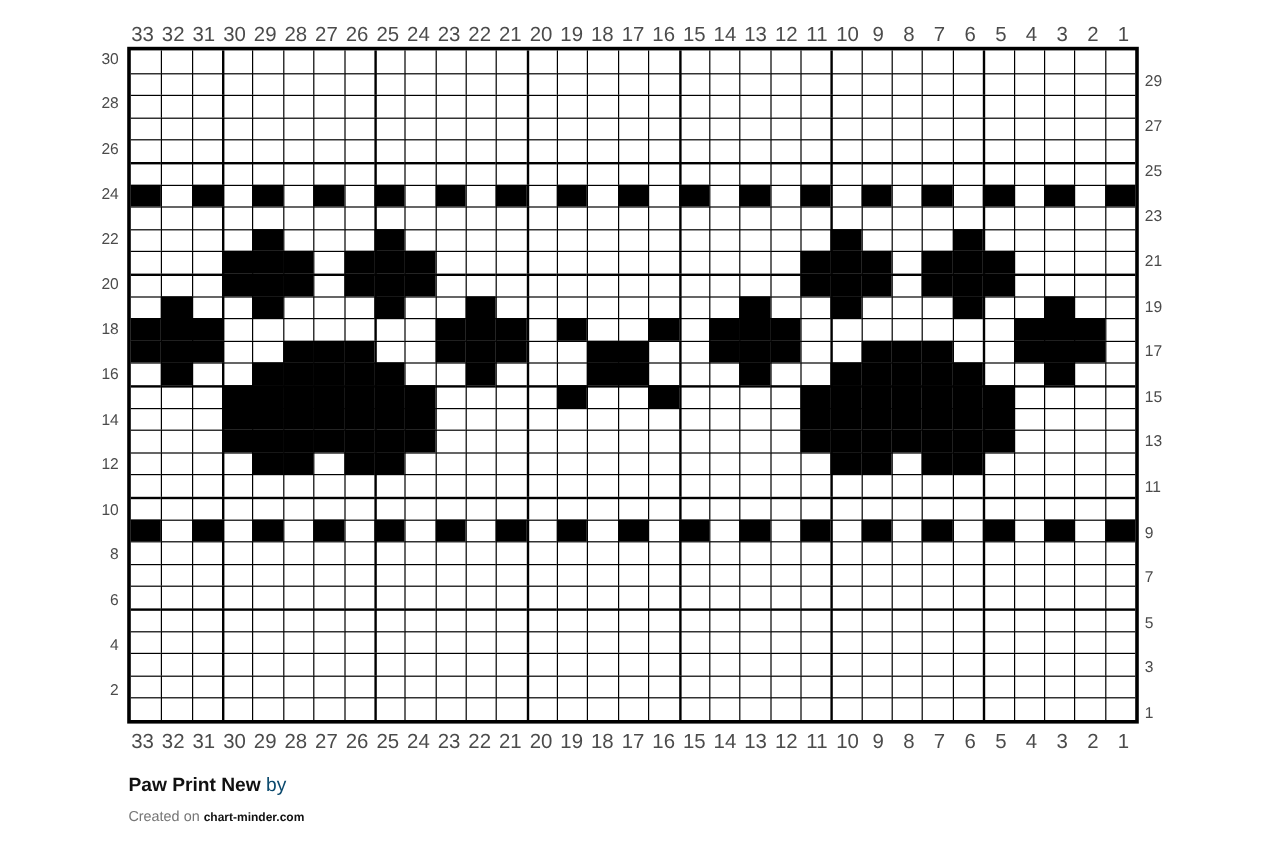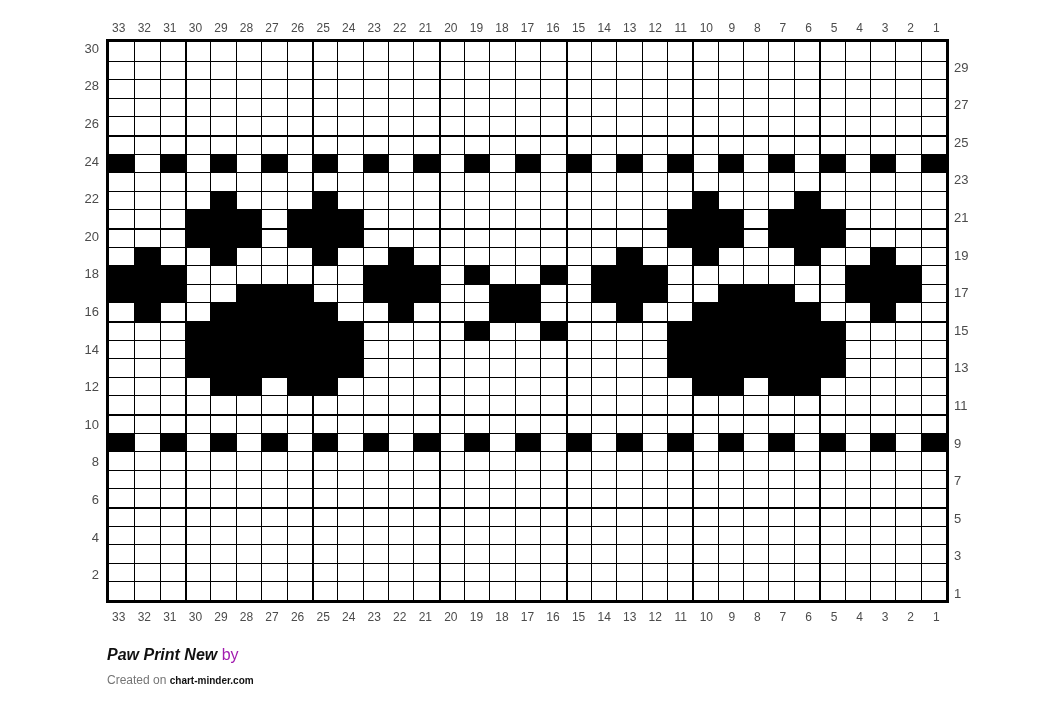--- a/index.html
+++ b/index.html
@@ -17,43 +17,43 @@
   .cell{box-sizing:border-box;}
   .cell.filled{background:#000;}
   .cell.line-left{border-left:1px solid #000;}
   .cell.thick-left{border-left:2px solid #000;}
   .cell.line-top{border-top:1px solid #000;}
   .cell.thick-top{border-top:2px solid #000;}
   
   .col-nums{
     position:absolute;left:106px;width:843px;height:17px;
     display:grid;grid-template-columns:repeat(33,1fr);
-    font-size:12px;color:#4b4b4b;
+    font-size:17px;color:#4b4b4b;
   }
   .col-nums.top{top:20px;}
   .col-nums.bottom{top:609px;}
   .col-nums span{text-align:center;line-height:17px;}
   
   .row-nums{
     position:absolute;top:39px;height:564px;width:30px;
     display:grid;grid-template-rows:repeat(30,1fr);
     font-size:13px;color:#4b4b4b;
   }
   .row-nums.left{left:72px;}
   .row-nums.left div{text-align:right;padding-right:3px;}
   .row-nums.right{left:952px;}
   .row-nums.right div{text-align:left;padding-left:2px;}
   .row-nums div{display:flex;align-items:center;}
   .row-nums.left div{justify-content:flex-end;}
   
   .footer-line1{
     position:absolute;left:107px;top:646px;font-size:16px;color:#1a1a1a;
   }
-  .footer-line1 .title{font-weight:bold;color:#111;font-style:italic;}
-  .footer-line1 .byline{font-weight:normal;color:#a21caf;}
+  .footer-line1 .title{font-weight:bold;color:#111;}
+  .footer-line1 .byline{font-weight:normal;color:#0c4a6e;}
   .footer-line2{
     position:absolute;left:107px;top:673px;font-size:12px;color:#757575;
   }
   .footer-line2 .site{font-weight:bold;font-size:10px;color:#111;}
 </style>
 </head>
 <body>
 
 <div class="col-nums top">
     <span>33</span>

